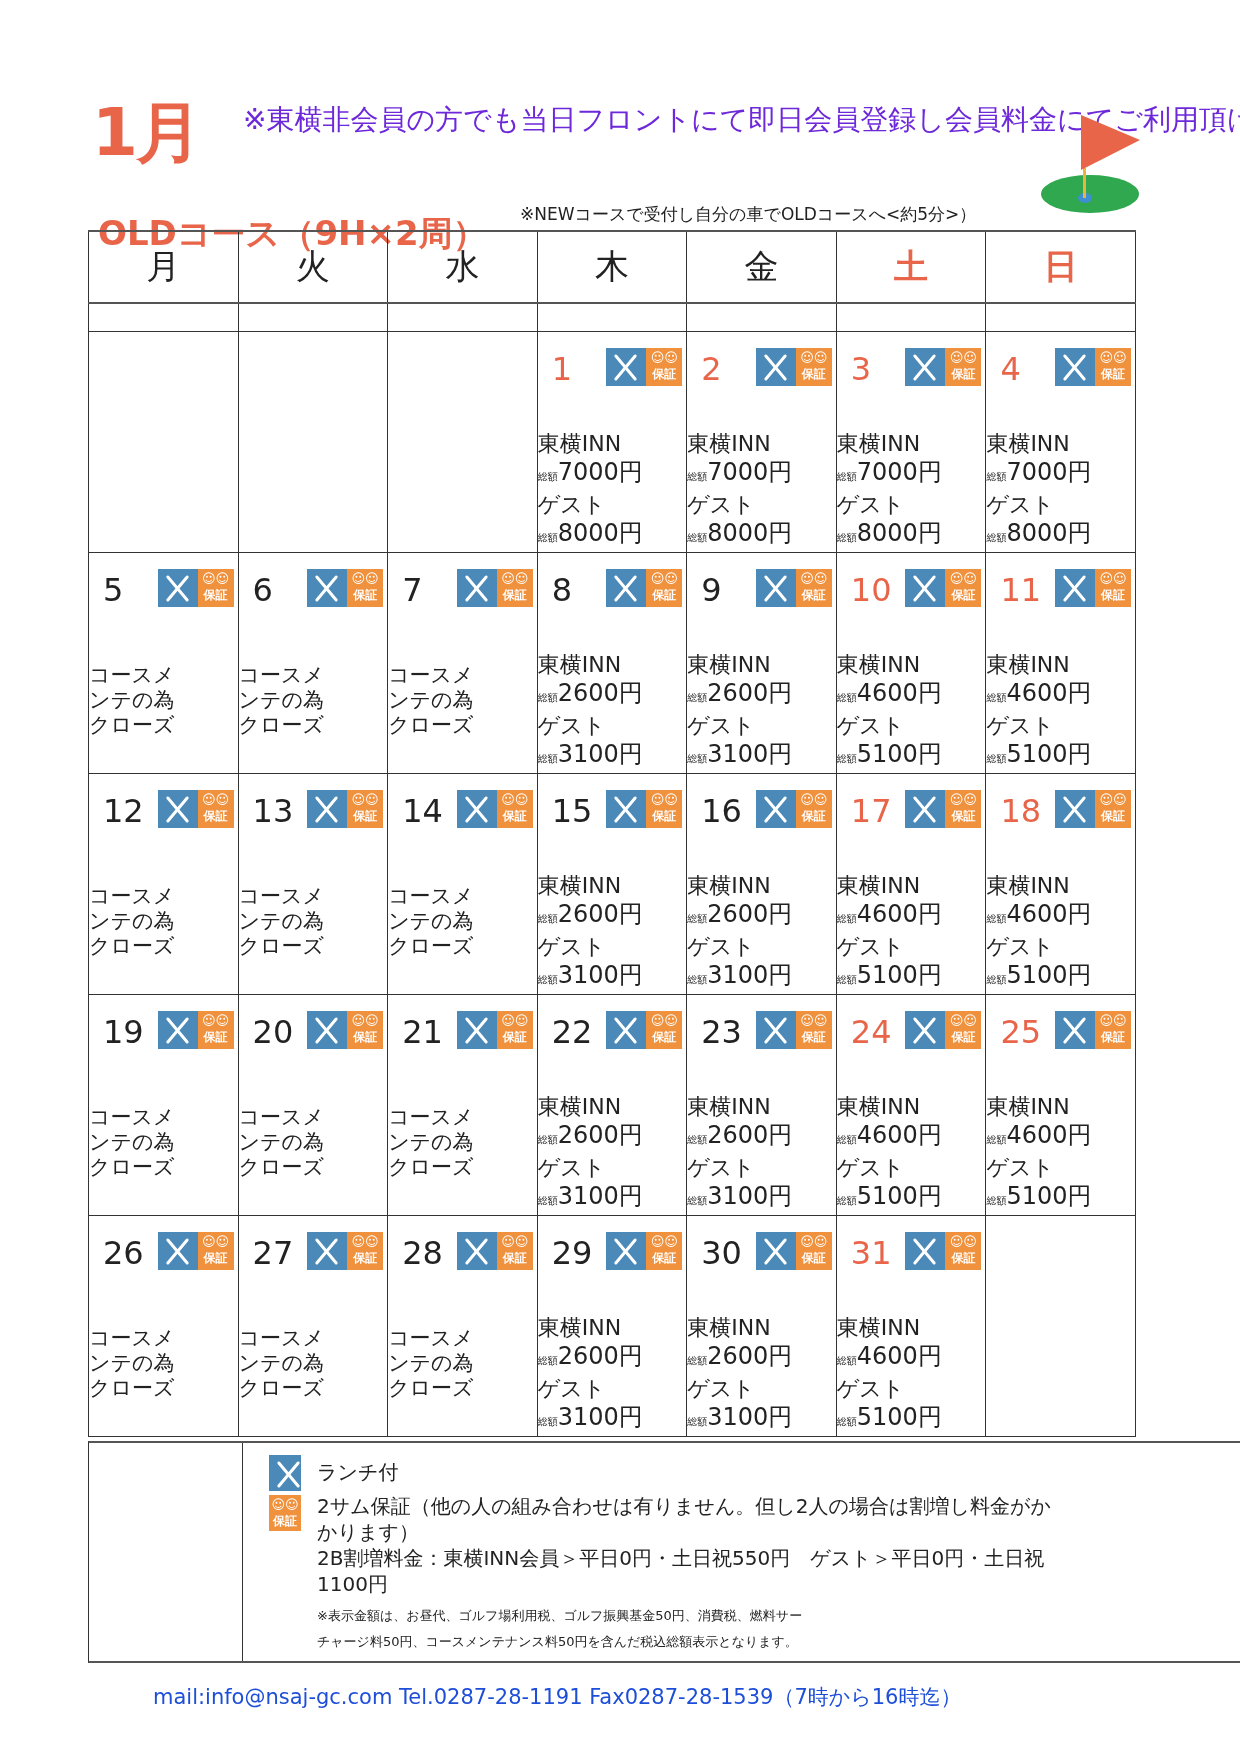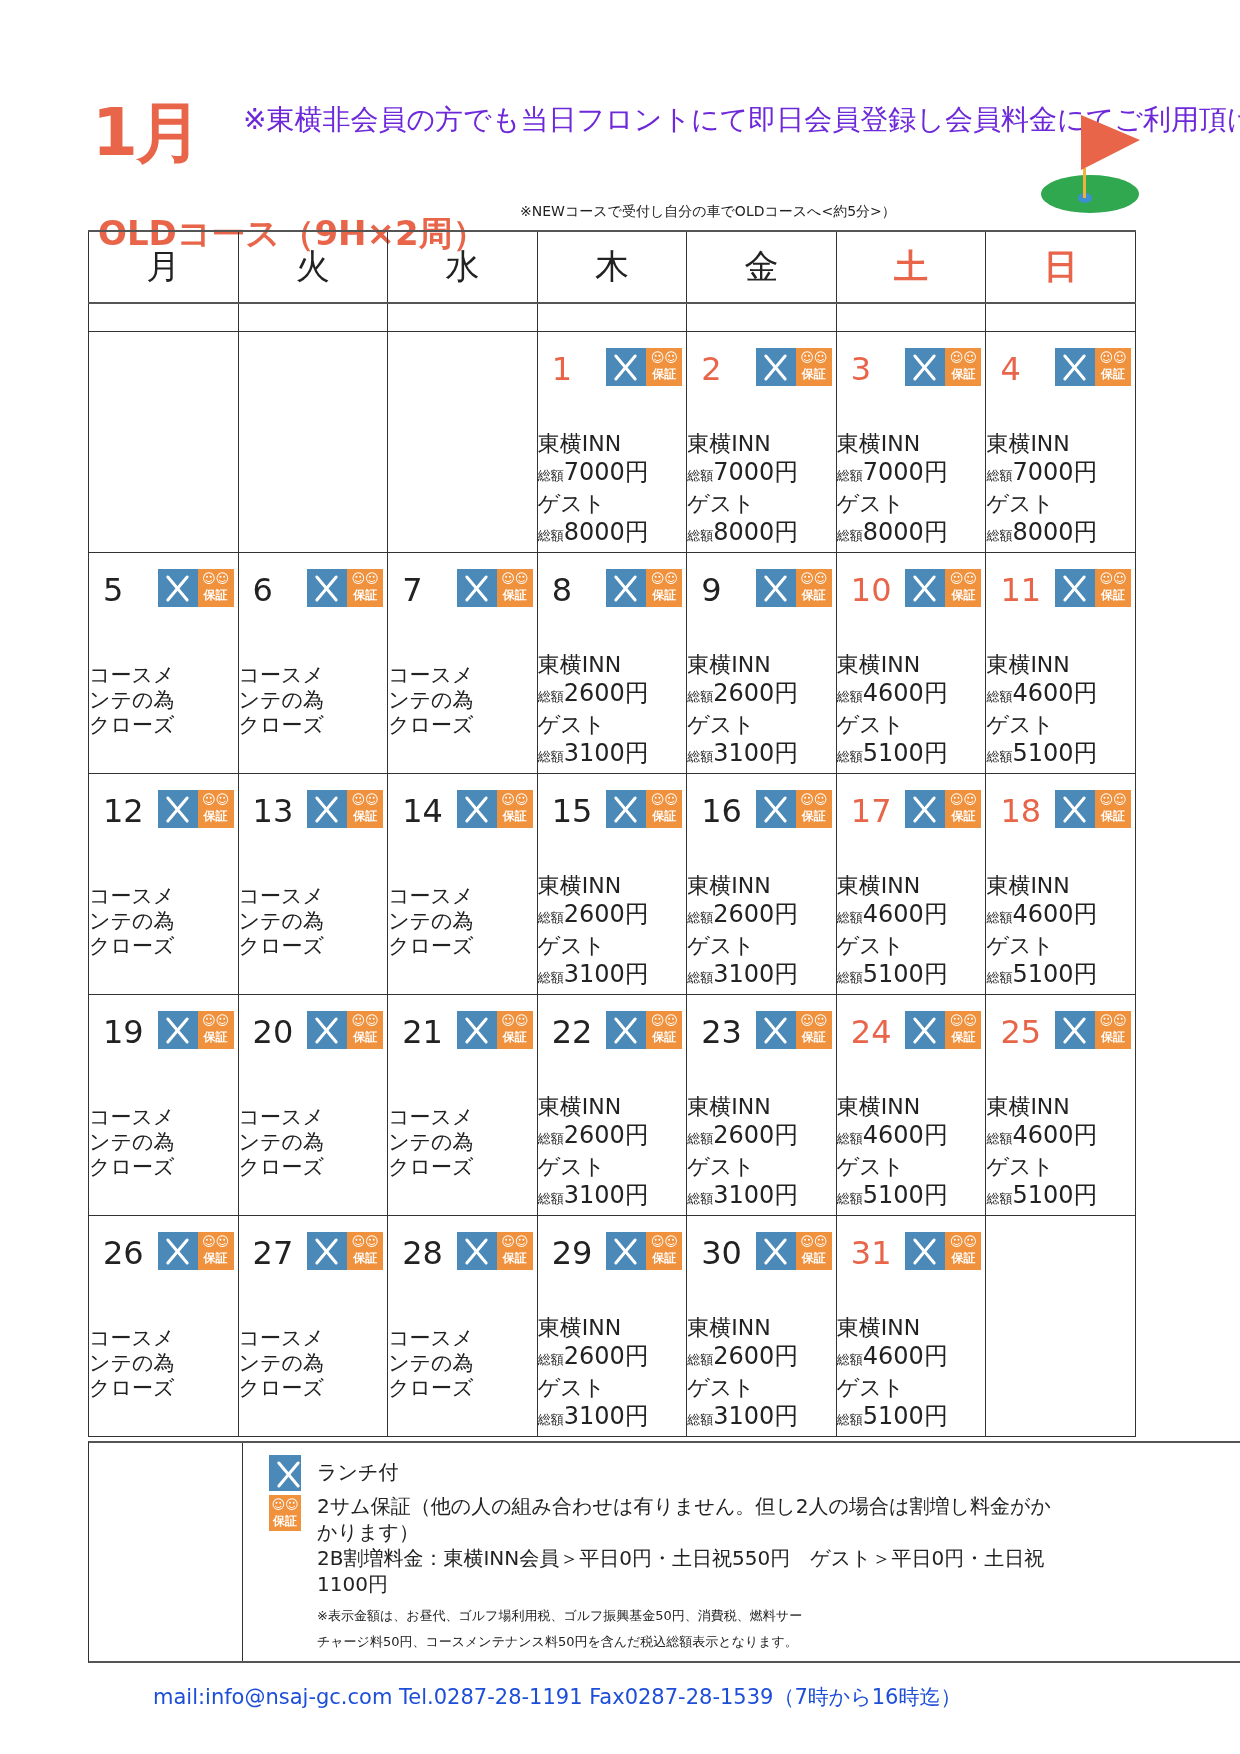--- a/index.html
+++ b/index.html
@@ -2,21 +2,21 @@
 <html><head>
 <meta charset="utf-8">
 <style>
   html, body { margin: 0; padding: 0; background: #ffffff; }
   body { width: 1240px; height: 1754px; position: relative; overflow: hidden;
          font-family: "DejaVu Sans", "Liberation Sans", sans-serif; color: #222; }
   .month { position: absolute; left: 92px; top: 100px; font-size: 66px; font-weight: bold;
            color: #e8654a; letter-spacing: -2px; line-height: 1; }
   .notice { position: absolute; left: 243px; top: 106px; font-size: 28px; line-height: 27px; color: #6d28d9; white-space: nowrap; }
   .course-title { position: absolute; left: 98px; top: 180px; font-size: 34px; font-weight: bold; color: #e8654a; line-height: 1; white-space: nowrap; margin-top: 36px; }
-  .course-note { position: absolute; left: 520px; top: 203px; font-size: 14px; color: #222; white-space: nowrap; }
+  .course-note { position: absolute; left: 520px; top: 203px; font-size: 17px; color: #222; white-space: nowrap; }
   .flag { position: absolute; left: 1040px; top: 108px; width: 110px; height: 110px; }
 
   .cal { position: absolute; left: 88px; top: 230px; width: 1048px; border-collapse: collapse; table-layout: fixed; }
   .cal td, .cal th { border: 1px solid #333; padding: 0; vertical-align: top; }
   .cal th { height: 70px; font-weight: normal; font-size: 34px; text-align: center; vertical-align: middle; border-top: 2px solid #555; border-bottom: 2px solid #555; }
   .cal th.red { color: #e8654a; font-weight: bold; }
   .cal tr.spacer td { height: 27px; }
   .cal tr.week td { height: 220px; }
   .cell { position: relative; height: 100%; }
   .daynum { position: absolute; left: 14px; top: 18px; font-size: 32px; color: #222; }
@@ -24,21 +24,21 @@
   .icons { position: absolute; right: 4px; top: 16px; display: flex; }
   .ic-lunch { width: 40px; height: 38px; background: #4a89b8; position: relative; }
   .ic-lunch::before, .ic-lunch::after { content: ""; position: absolute; left: 18px; top: 3px; width: 3px; height: 33px; background: #fff; border-radius: 2px; }
   .ic-lunch::before { transform: rotate(40deg); }
   .ic-lunch::after { transform: rotate(-40deg); }
   .ic-guar { width: 36px; height: 38px; background: #f0913d; position: relative; color: #fff; font-size: 12px; font-weight: bold; text-align: center; }
   .ic-guar .faces { display: block; font-size: 13px; line-height: 17px; padding-top: 1px; }
   .ic-guar .txt { display: block; line-height: 16px; font-size: 12px; }
   .content { position: absolute; left: 0; right: 0; top: 98px; text-align: left; font-size: 22px; line-height: 28px; color: #222; }
   .content.closed { top: 110px; font-size: 21px; line-height: 25px; }
-  .content .small { font-size: 13px; margin-top: 24px; }
+  .content .small { font-size: 10px; margin-top: 24px; }
   .content .big { font-size: 24px; }
 
   .legend { position: absolute; left: 88px; top: 1441px; width: 1204px; height: 222px; border-top: 2px solid #555; border-bottom: 2px solid #555; border-left: 1px solid #333; border-right: 1px solid #333; box-sizing: border-box; }
   .legend-divider { position: absolute; left: 153px; top: 0; bottom: 0; width: 1px; background: #333; }
   .leg-row { position: absolute; left: 188px; font-size: 20px; line-height: 26px; color: #222; }
   .leg-icon { position: absolute; left: 180px; }
   .footer { position: absolute; left: 153px; top: 1683px; font-size: 21px; color: #1d4ed8; white-space: nowrap; }
 </style>
 </head>
 <body>

